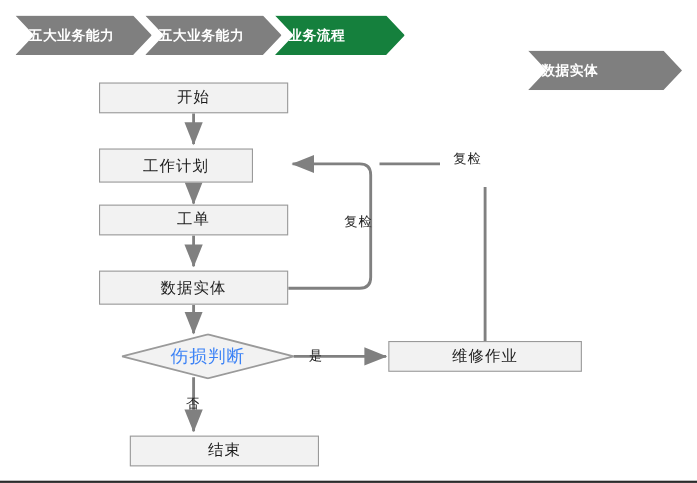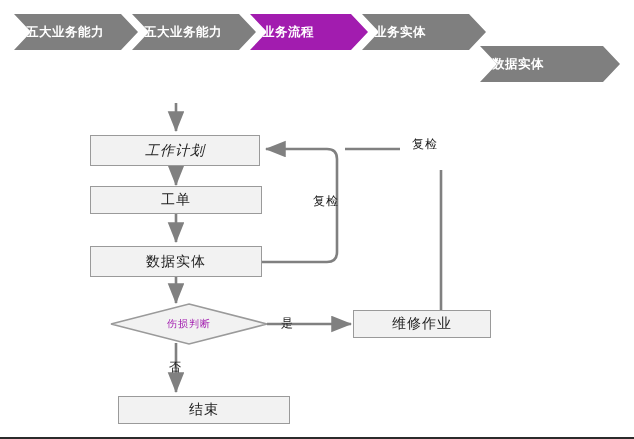--- a/index.html
+++ b/index.html
@@ -36,21 +36,21 @@
     align-items: center;
     color: #ffffff;
     font-size: 12.5px;
     font-weight: bold;
     letter-spacing: 0.5px;
     box-sizing: border-box;
     -webkit-clip-path: polygon(0 0, calc(100% - 17px) 0, 100% 50%, calc(100% - 17px) 100%, 0 100%, 17px 50%);
     clip-path: polygon(0 0, calc(100% - 17px) 0, 100% 50%, calc(100% - 17px) 100%, 0 100%, 17px 50%);
   }
   .chev.grey { background: #7f7f7f; }
-  .chev.blue { background: #a21caf; }
+  .chev.blue { background: #15803d; }
   .chev-label { padding-left: 12px; pointer-events: none; }
 
   
   #flow {
     position: absolute;
     left: 0;
     top: 0;
     width: 634px;
     height: 439px;
   }
@@ -72,22 +72,22 @@
     align-items: center;
     justify-content: center;
   }
   .diamond-shape {
     position: absolute;
     left: 0; top: 0;
     width: 100%; height: 100%;
   }
   .diamond-label {
     position: relative;
-    font-size: 10px;
-    color: #a21caf;
+    font-size: 16px;
+    color: #3b82f6;
     letter-spacing: 1px;
     z-index: 2;
   }
   .edge-label {
     position: absolute;
     font-size: 12px;
     color: #1c1c1c;
     letter-spacing: 1px;
     white-space: nowrap;
   }
@@ -105,23 +105,20 @@
 
   <div id="breadcrumb">
     <div class="chev grey" style="left:14px;  width:124px;">
       <span class="chev-label">五大业务能力</span>
     </div>
     <div class="chev grey" style="left:132px; width:124px;">
       <span class="chev-label">五大业务能力</span>
     </div>
     <div class="chev blue" style="left:250px; width:118px;">
       <span class="chev-label">业务流程</span>
-    </div>
-    <div class="chev grey" style="left:362px; width:124px;">
-      <span class="chev-label">业务实体</span>
     </div>
     <div class="chev grey" style="left:480px; width:140px;margin-top:32px;">
       <span class="chev-label">数据实体</span>
     </div>
   </div>
 
   <div id="flow">
 
     <svg id="connectors" viewBox="0 0 634 439">
       <defs>
@@ -141,41 +138,44 @@
       <line x1="176" y1="343" x2="176" y2="392" stroke="#808080" stroke-width="2.6" marker-end="url(#arr)"></line>
 
       <line x1="267" y1="324" x2="351" y2="324" stroke="#808080" stroke-width="2.6" marker-end="url(#arr)"></line>
 
       <path d="M262,262 L327,262 Q337,262 337,252 L337,159 Q337,149 327,149 L266,149" fill="none" stroke="#808080" stroke-width="2.6" marker-end="url(#arr)"></path>
 
       <line x1="441" y1="310" x2="441" y2="170" stroke="#808080" stroke-width="2.6"></line>
       <line x1="400" y1="149" x2="345" y2="149" stroke="#808080" stroke-width="2.6"></line>
     </svg>
 
+    <div class="node" style="left:90px;  top:75px;  width:172px; height:28px;">
+      <span>开始</span>
+    </div>
 
-    <div class="node" style="left:90px;  top:135px; width:170px; height:31px;font-style:italic;">
+    <div class="node" style="left:90px;  top:135px; width:140px; height:31px;">
       <span>工作计划</span>
     </div>
 
     <div class="node" style="left:90px;  top:186px; width:172px; height:28px;text-align:right;">
       <span>工单</span>
     </div>
 
     <div class="node" style="left:90px;  top:246px; width:172px; height:31px;">
       <span>数据实体</span>
     </div>
 
     <div class="diamond-wrap" style="left:110px; top:303px; width:158px; height:42px;">
       <svg class="diamond-shape" viewBox="0 0 158 42" preserveAspectRatio="none">
         <polygon points="79,1 157,21 79,41 1,21" fill="#f2f2f2" stroke="#9a9a9a" stroke-width="1.6"></polygon>
       </svg>
       <span class="diamond-label">伤损判断</span>
     </div>
 
-    <div class="node" style="left:353px; top:310px; width:138px; height:28px;">
+    <div class="node" style="left:353px; top:310px; width:176px; height:28px;">
       <span>维修作业</span>
     </div>
 
     <div class="node" style="left:90px;  top:396px; width:172px; height:28px;margin-left:28px;">
       <span>结束</span>
     </div>
 
     <span class="edge-label" style="left:313px; top:193px;">复检</span>
 
     <span class="edge-label" style="left:412px; top:136px;">复检</span>

